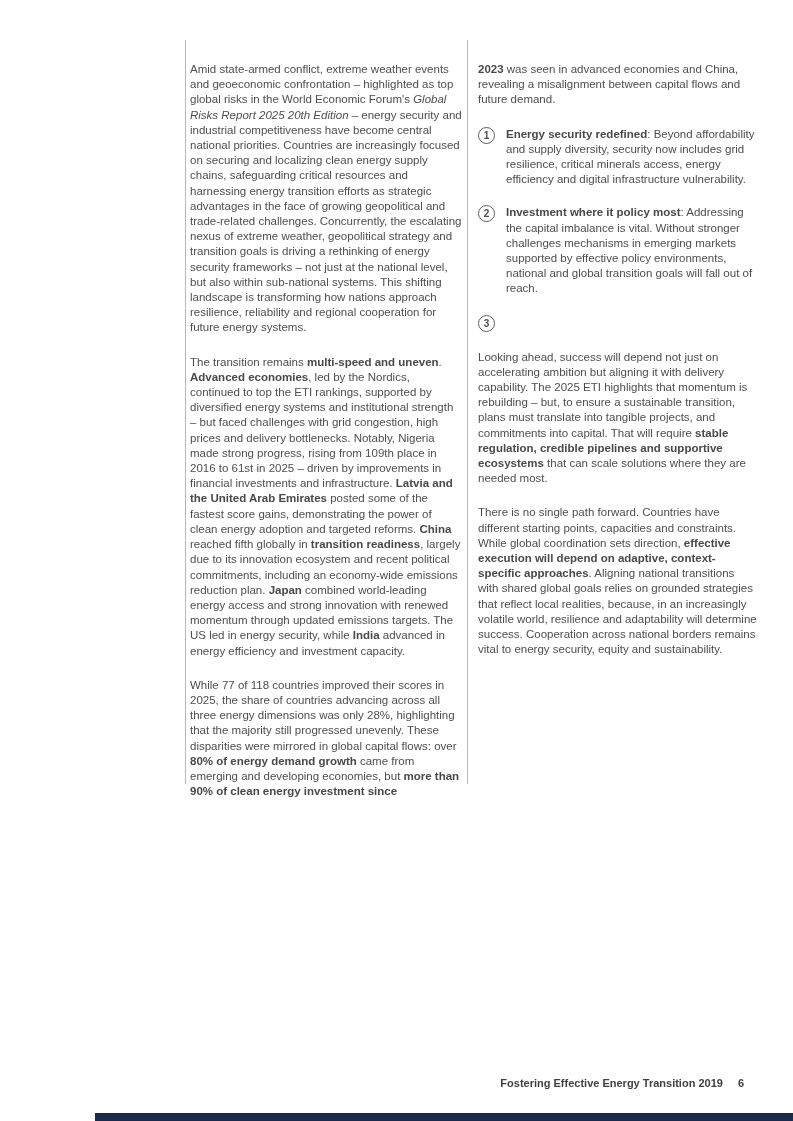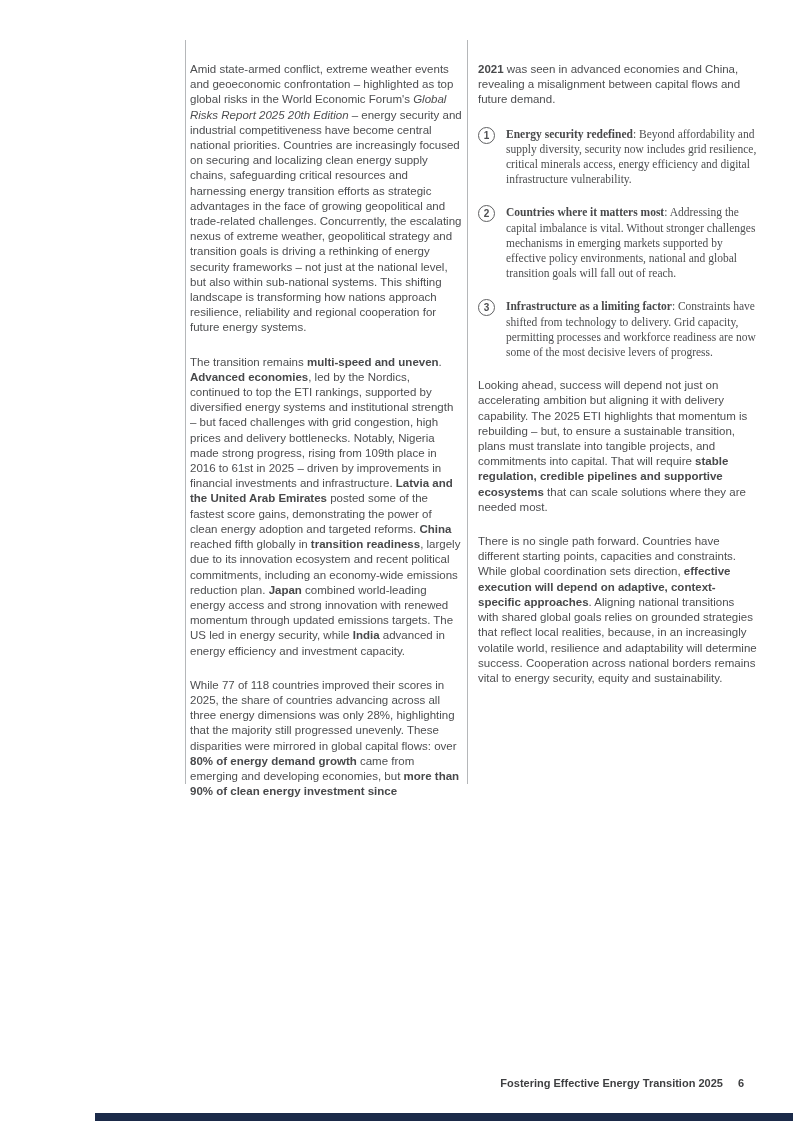--- a/index.html
+++ b/index.html
@@ -53,21 +53,21 @@
     border-radius: 50%;
     font-size: 10px;
     font-weight: 700;
     line-height: 15px;
     text-align: center;
     color: #4d4e50;
     margin-right: 11px;
     margin-top: 0px;
     background: #ffffff;
   }
-  .list-body { flex: 1 1 auto; font-family: Liberation Serif, serif; }
+  .list-body { flex: 1 1 auto; }
   .footer {
     position: absolute;
     top: 1076px;
     left: 0;
     right: 49px;
     text-align: right;
     font-size: 11px;
     font-weight: 700;
     color: #3e3f41;
     line-height: 14px;
@@ -89,36 +89,35 @@
 
   <div class="rule rule-left"></div>
   <div class="rule rule-mid"></div>
 
   <div class="col col-left">
       <p class="para"><span class="run normal">Amid state-armed conflict, extreme weather events and geoeconomic confrontation – highlighted as top global risks in the World Economic Forum's </span><span class="run italic">Global Risks Report 2025 20th Edition</span><span class="run normal"> – energy security and industrial competitiveness have become central national priorities. Countries are increasingly focused on securing and localizing clean energy supply chains, safeguarding critical resources and harnessing energy transition efforts as strategic advantages in the face of growing geopolitical and trade-related challenges. Concurrently, the escalating nexus of extreme weather, geopolitical strategy and transition goals is driving a rethinking of energy security frameworks – not just at the national level, but also within sub-national systems. This shifting landscape is transforming how nations approach resilience, reliability and regional cooperation for future energy systems.</span></p>
       <p class="para"><span class="run normal">The transition remains </span><span class="run bold">multi-speed and uneven</span><span class="run normal">. </span><span class="run bold">Advanced economies</span><span class="run normal">, led by the Nordics, continued to top the ETI rankings, supported by diversified energy systems and institutional strength – but faced challenges with grid congestion, high prices and delivery bottlenecks. Notably, Nigeria made strong progress, rising from 109th place in 2016 to 61st in 2025 – driven by improvements in financial investments and infrastructure. </span><span class="run bold">Latvia and the United Arab Emirates</span><span class="run normal"> posted some of the fastest score gains, demonstrating the power of clean energy adoption and targeted reforms. </span><span class="run bold">China</span><span class="run normal"> reached fifth globally in </span><span class="run bold">transition readiness</span><span class="run normal">, largely due to its innovation ecosystem and recent political commitments, including an economy-wide emissions reduction plan. </span><span class="run bold">Japan</span><span class="run normal"> combined world-leading energy access and strong innovation with renewed momentum through updated emissions targets. The US led in energy security, while </span><span class="run bold">India</span><span class="run normal"> advanced in energy efficiency and investment capacity.</span></p>
       <p class="para"><span class="run normal">While 77 of 118 countries improved their scores in 2025, the share of countries advancing across all three energy dimensions was only 28%, highlighting that the majority still progressed unevenly. These disparities were mirrored in global capital flows: over </span><span class="run bold">80% of energy demand growth</span><span class="run normal"> came from emerging and developing economies, but </span><span class="run bold">more than 90% of clean energy investment since</span></p>
     </div>
   <div class="col col-right">
-      <p class="para"><span class="run bold">2021</span><span class="run normal"> was seen in advanced economies and China, revealing a misalignment between capital flows and future demand.</span></p>
+      <p class="para"><span class="run bold">2023</span><span class="run normal"> was seen in advanced economies and China, revealing a misalignment between capital flows and future demand.</span></p>
       <div class="list-item">
         <span class="list-number">1</span>
         <div class="list-body"><span class="run bold">Energy security redefined</span><span class="run normal">: Beyond affordability and supply diversity, security now includes grid resilience, critical minerals access, energy efficiency and digital infrastructure vulnerability.</span></div>
       </div>
       <div class="list-item">
         <span class="list-number">2</span>
-        <div class="list-body"><span class="run bold">Countries where it matters most</span><span class="run normal">: Addressing the capital imbalance is vital. Without stronger challenges mechanisms in emerging markets supported by effective policy environments, national and global transition goals will fall out of reach.</span></div>
+        <div class="list-body"><span class="run bold">Investment where it policy most</span><span class="run normal">: Addressing the capital imbalance is vital. Without stronger challenges mechanisms in emerging markets supported by effective policy environments, national and global transition goals will fall out of reach.</span></div>
       </div>
       <div class="list-item">
         <span class="list-number">3</span>
-        <div class="list-body"><span class="run bold">Infrastructure as a limiting factor</span><span class="run normal">: Constraints have shifted from technology to delivery. Grid capacity, permitting processes and workforce readiness are now some of the most decisive levers of progress.</span></div>
       </div>
       <p class="para"><span class="run normal">Looking ahead, success will depend not just on accelerating ambition but aligning it with delivery capability. The 2025 ETI highlights that momentum is rebuilding – but, to ensure a sustainable transition, plans must translate into tangible projects, and commitments into capital. That will require </span><span class="run bold">stable regulation, credible pipelines and supportive ecosystems</span><span class="run normal"> that can scale solutions where they are needed most.</span></p>
       <p class="para"><span class="run normal">There is no single path forward. Countries have different starting points, capacities and constraints. While global coordination sets direction, </span><span class="run bold">effective execution will depend on adaptive, context-specific approaches</span><span class="run normal">. Aligning national transitions with shared global goals relies on grounded strategies that reflect local realities, because, in an increasingly volatile world, resilience and adaptability will determine success. Cooperation across national borders remains vital to energy security, equity and sustainability.</span></p>
     </div>
 
   <div class="footer">
-    <span class="footer-title">Fostering Effective Energy Transition 2025</span><span class="footer-page">6</span>
+    <span class="footer-title">Fostering Effective Energy Transition 2019</span><span class="footer-page">6</span>
   </div>
 
   <div class="bottom-bar" style="background: rgb(27, 42, 73);"></div>
 
 </div>
 
 </body></html>

